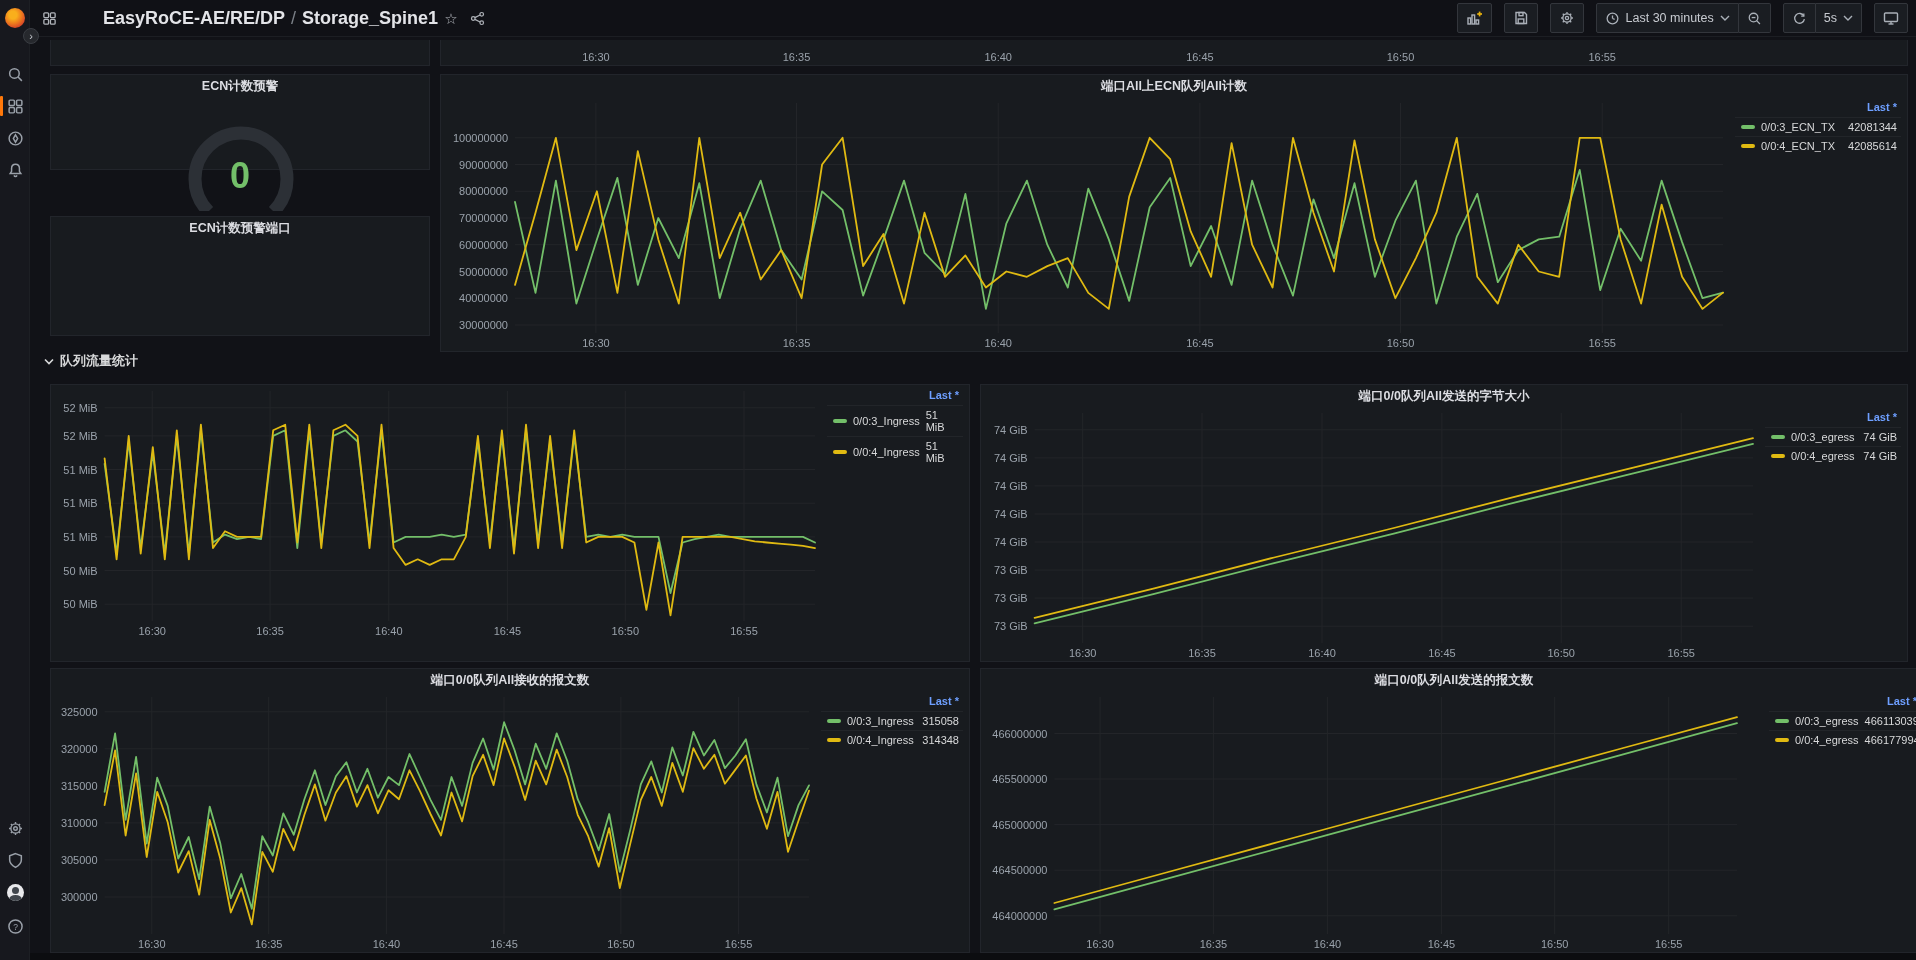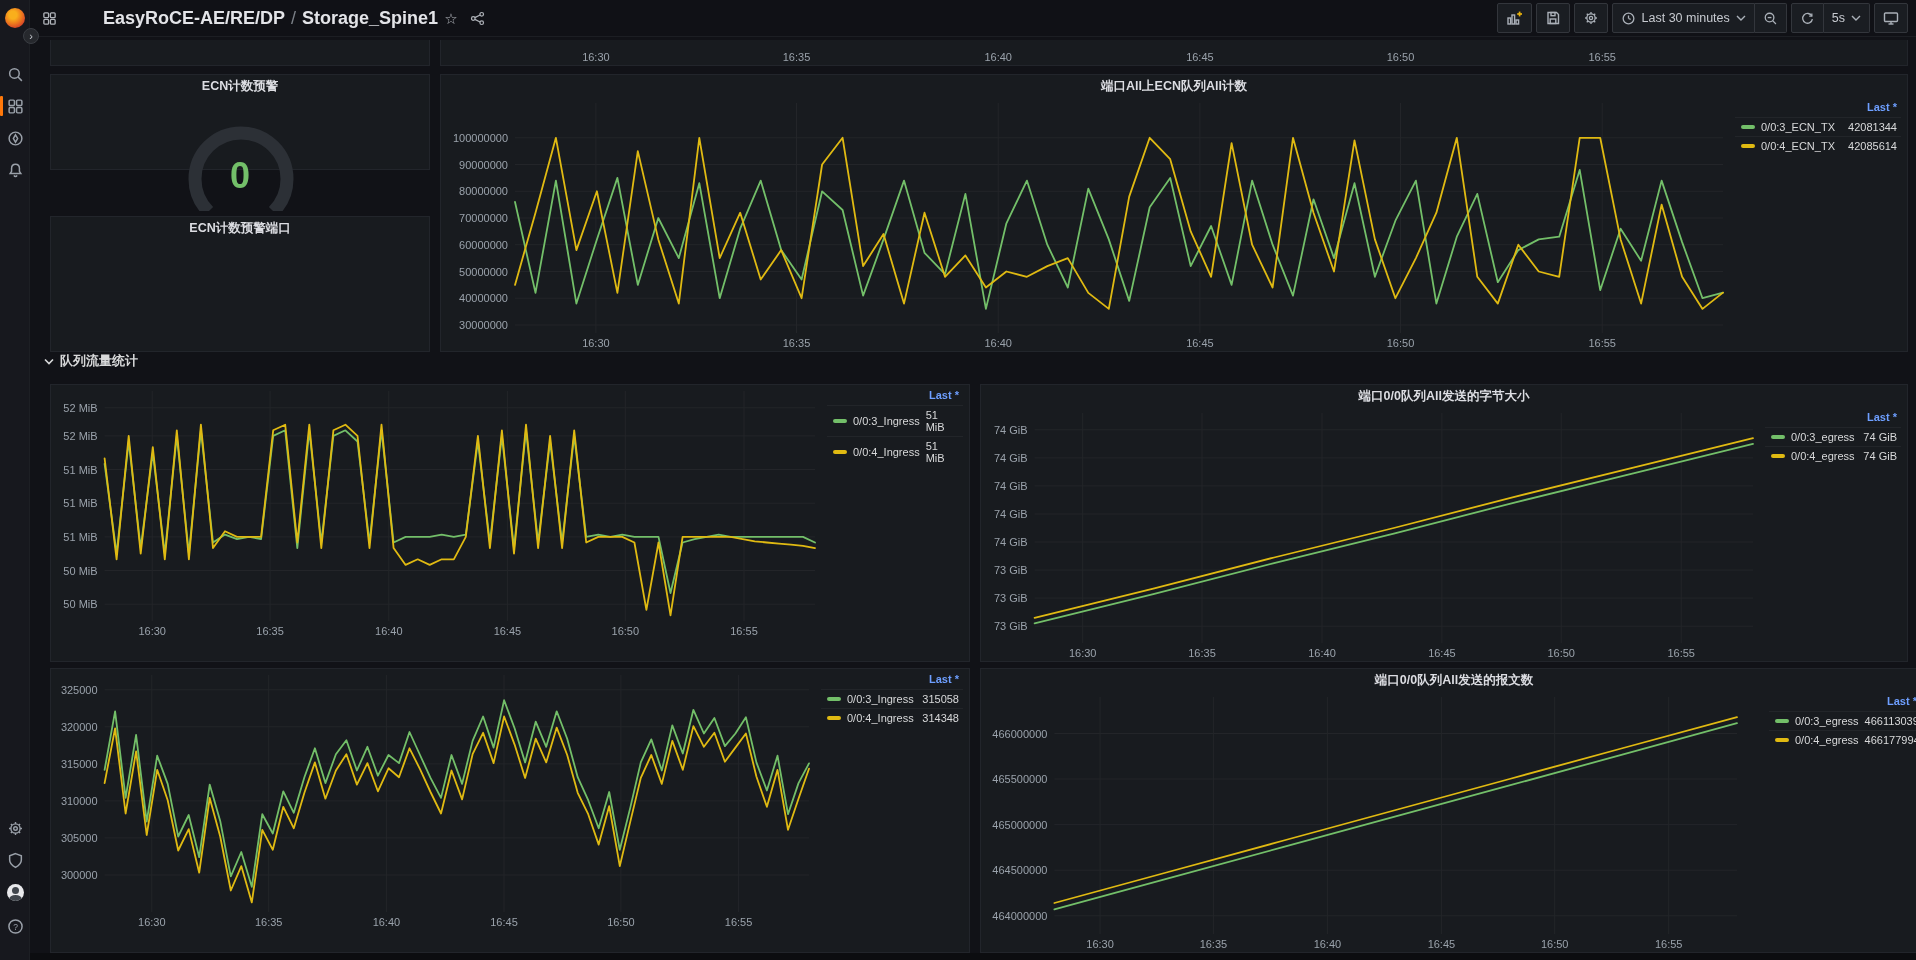--- a/index.html
+++ b/index.html
@@ -24,21 +24,21 @@
 
   
   .topbar { position:absolute; left:30px; top:0; width:1886px; height:37px; background:#101116;
             border-bottom:1px solid #1c1e23; display:flex; align-items:center; padding:0 8px 0 12px; z-index:4; }
   .crumb-grid { display:flex; align-items:center; margin-right:10px; }
   .breadcrumb { font-size:18px; font-weight:600; color:#e3e4e8; white-space:nowrap;padding-left:36px; }
   .breadcrumb .sep { color:#7b8087; font-weight:400; margin:0 6px; }
   .tb-icon-btn { background:none; border:none; cursor:pointer; color:#b0b4ba; display:flex; align-items:center;
                  justify-content:center; padding:0 6px; height:30px; }
   .tb-spacer { flex:1; }
-  .tb-right { display:flex; align-items:center; gap:4px; }
+  .tb-right { display:flex; align-items:center; gap:12px; }
   .tb-group { display:flex; align-items:stretch; }
   .tb-btn { height:30px; min-width:32px; background:#1a1d22; border:1px solid #33363c; display:flex; align-items:center;
             justify-content:center; gap:6px; color:#c7cad0; font-size:12.5px; cursor:pointer; padding:0 8px; }
   .tb-btn svg { stroke:#aab0b8; fill:none; stroke-width:1.4; }
   .tb-group .tb-btn + .tb-btn { border-left:none; }
   .tb-btn:first-child { border-radius:2px 0 0 2px; }
   .tb-btn:last-child { border-radius:0 2px 2px 0; }
   .tb-btn.solo { border-radius:2px; }
   .star-glyph { font-size:15px; color:#b0b4ba; line-height:1; }
 
@@ -47,21 +47,21 @@
   .panel-title { height:22px; line-height:22px; text-align:center; font-size:12.5px; font-weight:600; color:#dcdde2;
                  cursor:pointer; white-space:nowrap; overflow:hidden; }
   .panel-body { display:flex; height:calc(100% - 22px); }
   .panel-body.no-title { height:100%; }
   .chart-host { flex:1; position:relative; overflow:hidden; }
   .chart-host svg text { fill:#9aa2ab; font-family:"Liberation Sans","DejaVu Sans",sans-serif; font-size:11px; }
 
   #p-strip-left { left:50px; top:40px; width:380px; height:26px; border-top:none; }
   #p-strip      { left:440px; top:40px; width:1468px; height:26px; border-top:none; }
   #p-gauge      { left:50px; top:74px; width:380px; height:96px; }
-  #p-status     { left:50px; top:216px; width:380px; height:136px; }
+  #p-status     { left:50px; top:216px; width:380px; height:120px; }
   #p-ecn        { left:440px; top:74px; width:1468px; height:278px; }
   #p-bytes-in   { left:50px;  top:384px; width:920px; height:278px; }
   #p-bytes-out  { left:980px; top:384px; width:928px; height:278px; }
   #p-pkts-in    { left:50px;  top:668px; width:920px; height:285px; }
   #p-pkts-out   { left:980px; top:668px; width:948px; height:285px; }
 
   .legend { font-size:11px; color:#d8d9da; padding:0 6px 0 0; }
   .lg-172 { width:172px; } .lg-142 { width:142px; } .lg-148 { width:148px; } .lg-158 { width:158px; }
   .leg-spacer { width:172px; }
   .leg-head { text-align:right; color:#6e9fff; font-weight:600; padding:4px 4px 4px 0; }
@@ -432,20 +432,21 @@
             <div class="leg-row">
               <span class="leg-swatch" style="background: rgb(224, 186, 18);"></span>
               <span class="leg-label">0/0:4_egress</span>
               <span class="leg-value">74 GiB</span>
             </div>
           </div>
       </div>
     </section>
 
     <section class="panel" id="p-pkts-in">
+      <div class="panel-title">端口0/0队列All接收的报文数</div>
       <div class="panel-body">
         <div class="chart-host"><svg width="770" height="261">
               <line x1="53.599999999999994" x2="758" y1="20.8" y2="20.8" stroke="#232529"></line>
               <line x1="53.599999999999994" x2="758" y1="57.8" y2="57.8" stroke="#232529"></line>
               <line x1="53.599999999999994" x2="758" y1="94.9" y2="94.9" stroke="#232529"></line>
               <line x1="53.599999999999994" x2="758" y1="131.9" y2="131.9" stroke="#232529"></line>
               <line x1="53.599999999999994" x2="758" y1="168.9" y2="168.9" stroke="#232529"></line>
               <line x1="53.599999999999994" x2="758" y1="206.0" y2="206.0" stroke="#232529"></line>
               <line x1="100.8" x2="100.8" y1="6" y2="243" stroke="#232529"></line>
               <line x1="217.7" x2="217.7" y1="6" y2="243" stroke="#232529"></line>

